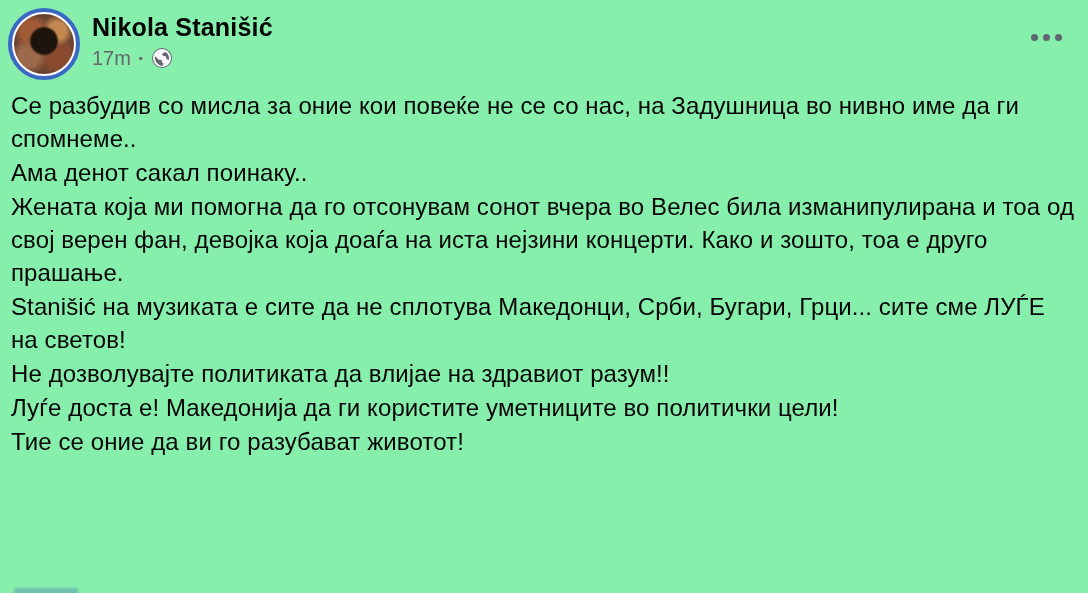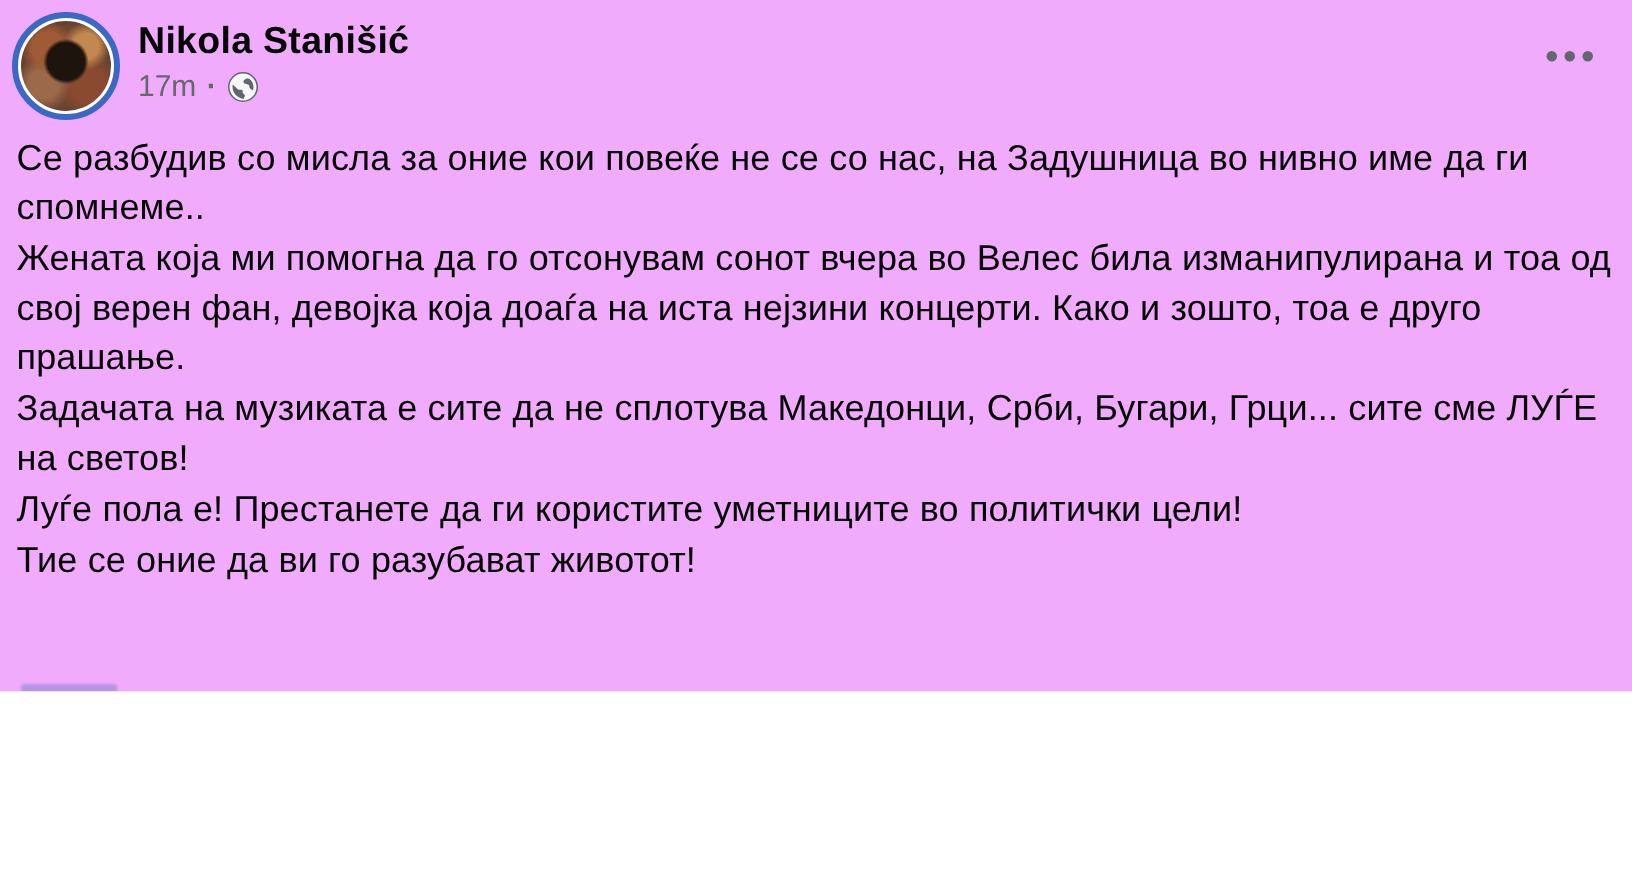--- a/index.html
+++ b/index.html
@@ -4,22 +4,22 @@
 <style>
   html, body {
     margin: 0;
     padding: 0;
     background: #ffffff;
     font-family: "Liberation Sans", sans-serif;
   }
   .post {
     position: relative;
     width: 1088px;
-    height: 461px;
-    background: #f0abfc;
+    height: 593px;
+    background: #86efac;
     overflow: hidden;
     box-sizing: border-box;
   }
   .post-header {
     display: flex;
     align-items: flex-start;
     padding: 8px 14px 0 8px;
     position: relative;
   }
   .avatar {
@@ -140,21 +140,23 @@
     <div class="menu-button">
       <span class="dot"></span>
       <span class="dot"></span>
       <span class="dot"></span>
     </div>
 
   </div>
 
   <div class="post-body">
       <div class="para">Се разбудив со мисла за оние кои повеќе не се со нас, на Задушница во нивно име да ги спомнеме..</div>
+      <div class="para">Ама денот сакал поинаку..</div>
       <div class="para">Жената која ми помогна да го отсонувам сонот вчера во Велес била изманипулирана и тоа од свој верен фан, девојка која доаѓа на иста нејзини концерти. Како и зошто, тоа е друго прашање.</div>
-      <div class="para">Задачата на музиката е сите да не сплотува Македонци, Срби, Бугари, Грци... сите сме ЛУЃЕ на светов!</div>
-      <div class="para">Луѓе пола е! Престанете да ги користите уметниците во политички цели!</div>
+      <div class="para">Stanišić на музиката е сите да не сплотува Македонци, Срби, Бугари, Грци... сите сме ЛУЃЕ на светов!</div>
+      <div class="para">Не дозволувајте политиката да влијае на здравиот разум!!</div>
+      <div class="para">Луѓе доста е! Македонија да ги користите уметниците во политички цели!</div>
       <div class="para">Тие се оние да ви го разубават животот!</div>
     </div>
 
   <div class="clipped-fragment"></div>
 
 </div>
 
 </body></html>

